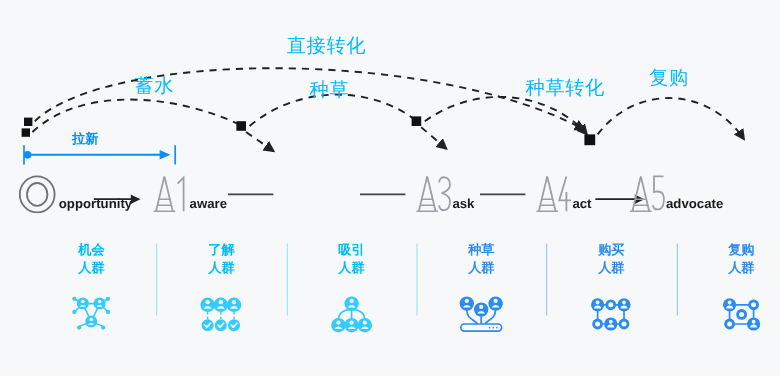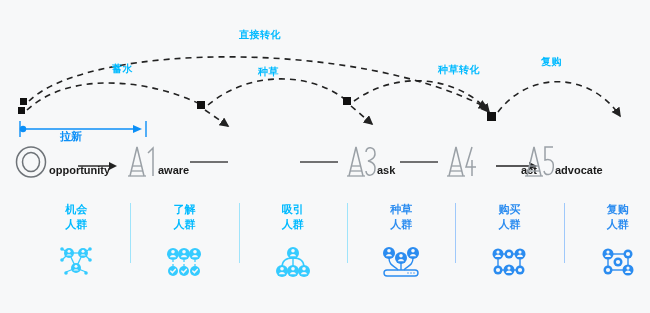--- a/index.html
+++ b/index.html
@@ -12,31 +12,31 @@
   }
   #stage{position:absolute;inset:0;}
 
   
   .arcs{position:absolute;left:0;top:0;width:650px;height:145px;}
 
   
   .arc-label{
     position:absolute;
     color:#00baff;
-    font-weight:bold;
-    font-size:10px;
+    font-weight:normal;
+    font-size:16px;
     letter-spacing:.5px;
     white-space:nowrap;
   }
 
   
   .measure{position:absolute;left:0;top:108px;width:200px;height:30px;}
   .measure-label{
     position:absolute;left:60px;top:0px;
-    color:#0b8ff7;font-weight:bold;font-size:11px;white-space:nowrap;margin-top:21px;
+    color:#0b8ff7;font-weight:bold;font-size:11px;white-space:nowrap;
   }
 
   
   .funnel{
     position:absolute;left:0;top:138px;width:550px;height:48px;
   }
   .node{
     position:absolute;
     display:flex;align-items:flex-end;
     height:40px;
@@ -161,21 +161,21 @@
         <line x1="14" y1="27" x2="26" y2="27" stroke="#9aa0a6" stroke-width="1.3"></line>
         <line x1="11" y1="32" x2="29" y2="32" stroke="#9aa0a6" stroke-width="1.3"></line>
         <path d="M30,8 C30,2 39,2 39,10 C39,15 32,17 32,17 C32,17 39,18 39,24 C39,33 30,33 30,27" fill="none" stroke="#9aa0a6" stroke-width="1.5"></path>
       </svg>
       <span class="node-label">ask</span>
     </div>
     <svg style="position:absolute;left:400px;top:22px;" width="38" height="4" viewBox="0 0 38 4">
       <line x1="0" y1="2" x2="38" y2="2" stroke="#444" stroke-width="1.4"></line>
     </svg>
 
-    <div class="node" style="left:436px;top:0;gap:44px;">
+    <div class="node" style="left:436px;top:0;">
       <svg class="glyph" viewBox="0 0 40 34">
         <path d="M13,32 L20,3 L27,32" fill="none" stroke="#9aa0a6" stroke-width="1.5"></path>
         <line x1="15.5" y1="22" x2="24.5" y2="22" stroke="#9aa0a6" stroke-width="1.3"></line>
         <line x1="14" y1="27" x2="26" y2="27" stroke="#9aa0a6" stroke-width="1.3"></line>
         <line x1="11" y1="32" x2="29" y2="32" stroke="#9aa0a6" stroke-width="1.3"></line>
         <path d="M36,3 L30,23 L40,23 M36,16 L36,32" fill="none" stroke="#9aa0a6" stroke-width="1.5"></path>
       </svg>
       <span class="node-label">act</span>
     </div>
     <svg style="position:absolute;left:496px;top:22px;" width="42" height="12" viewBox="0 0 42 12">

